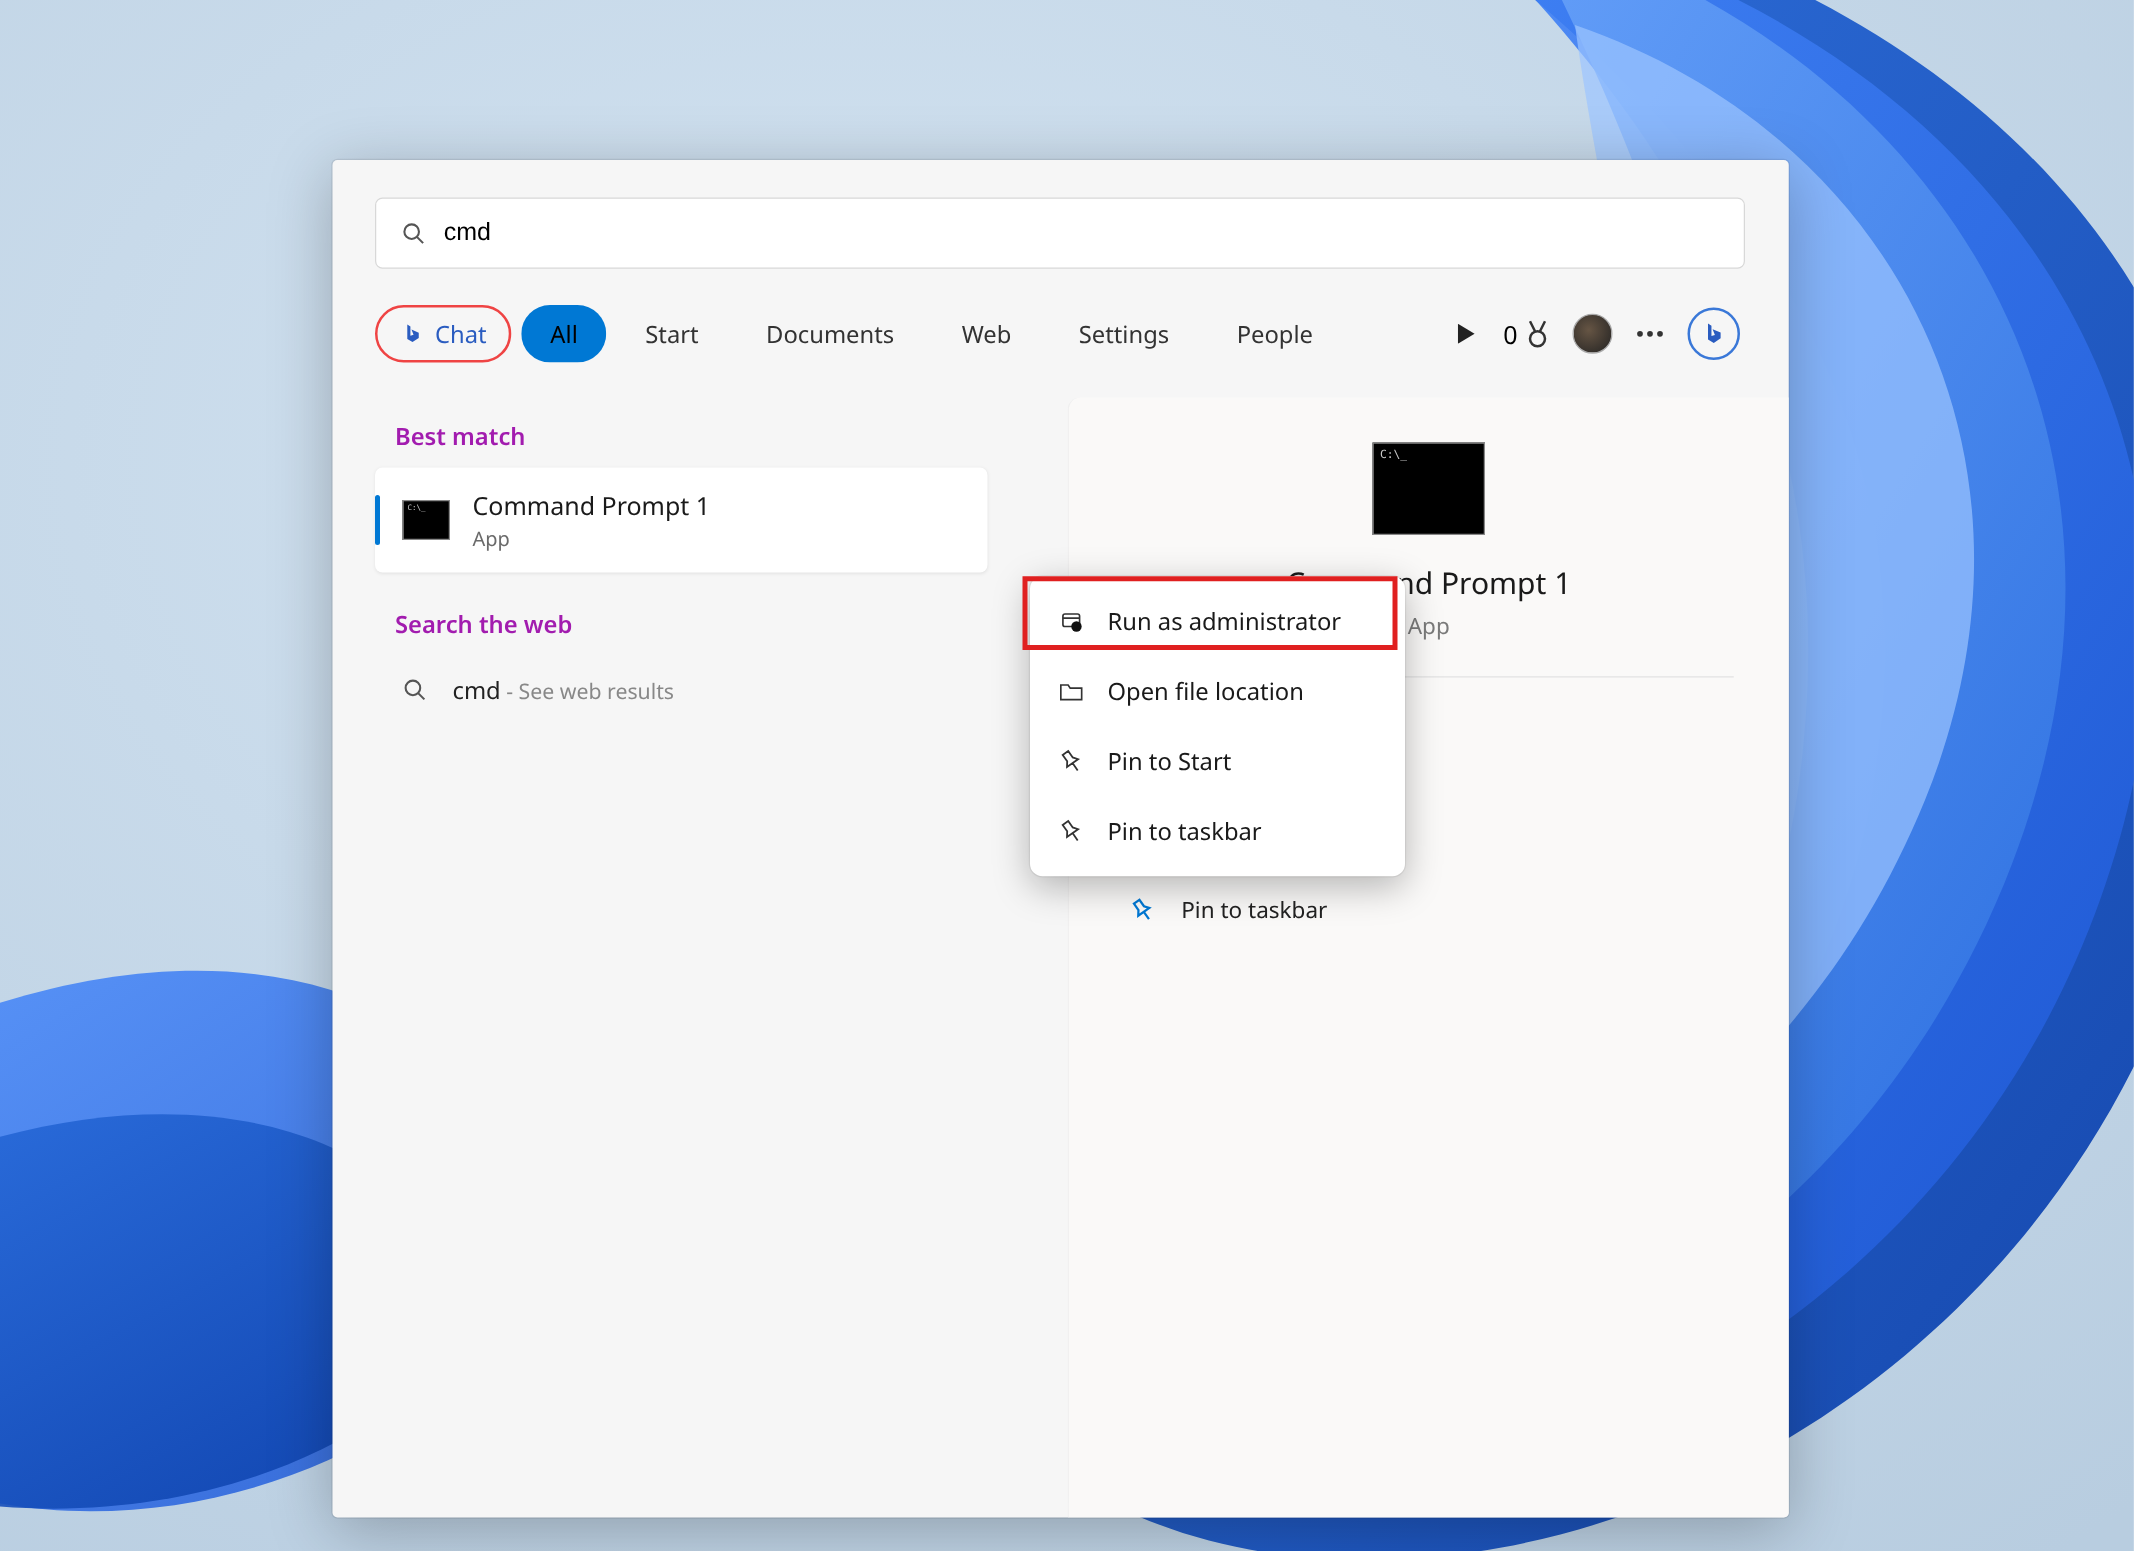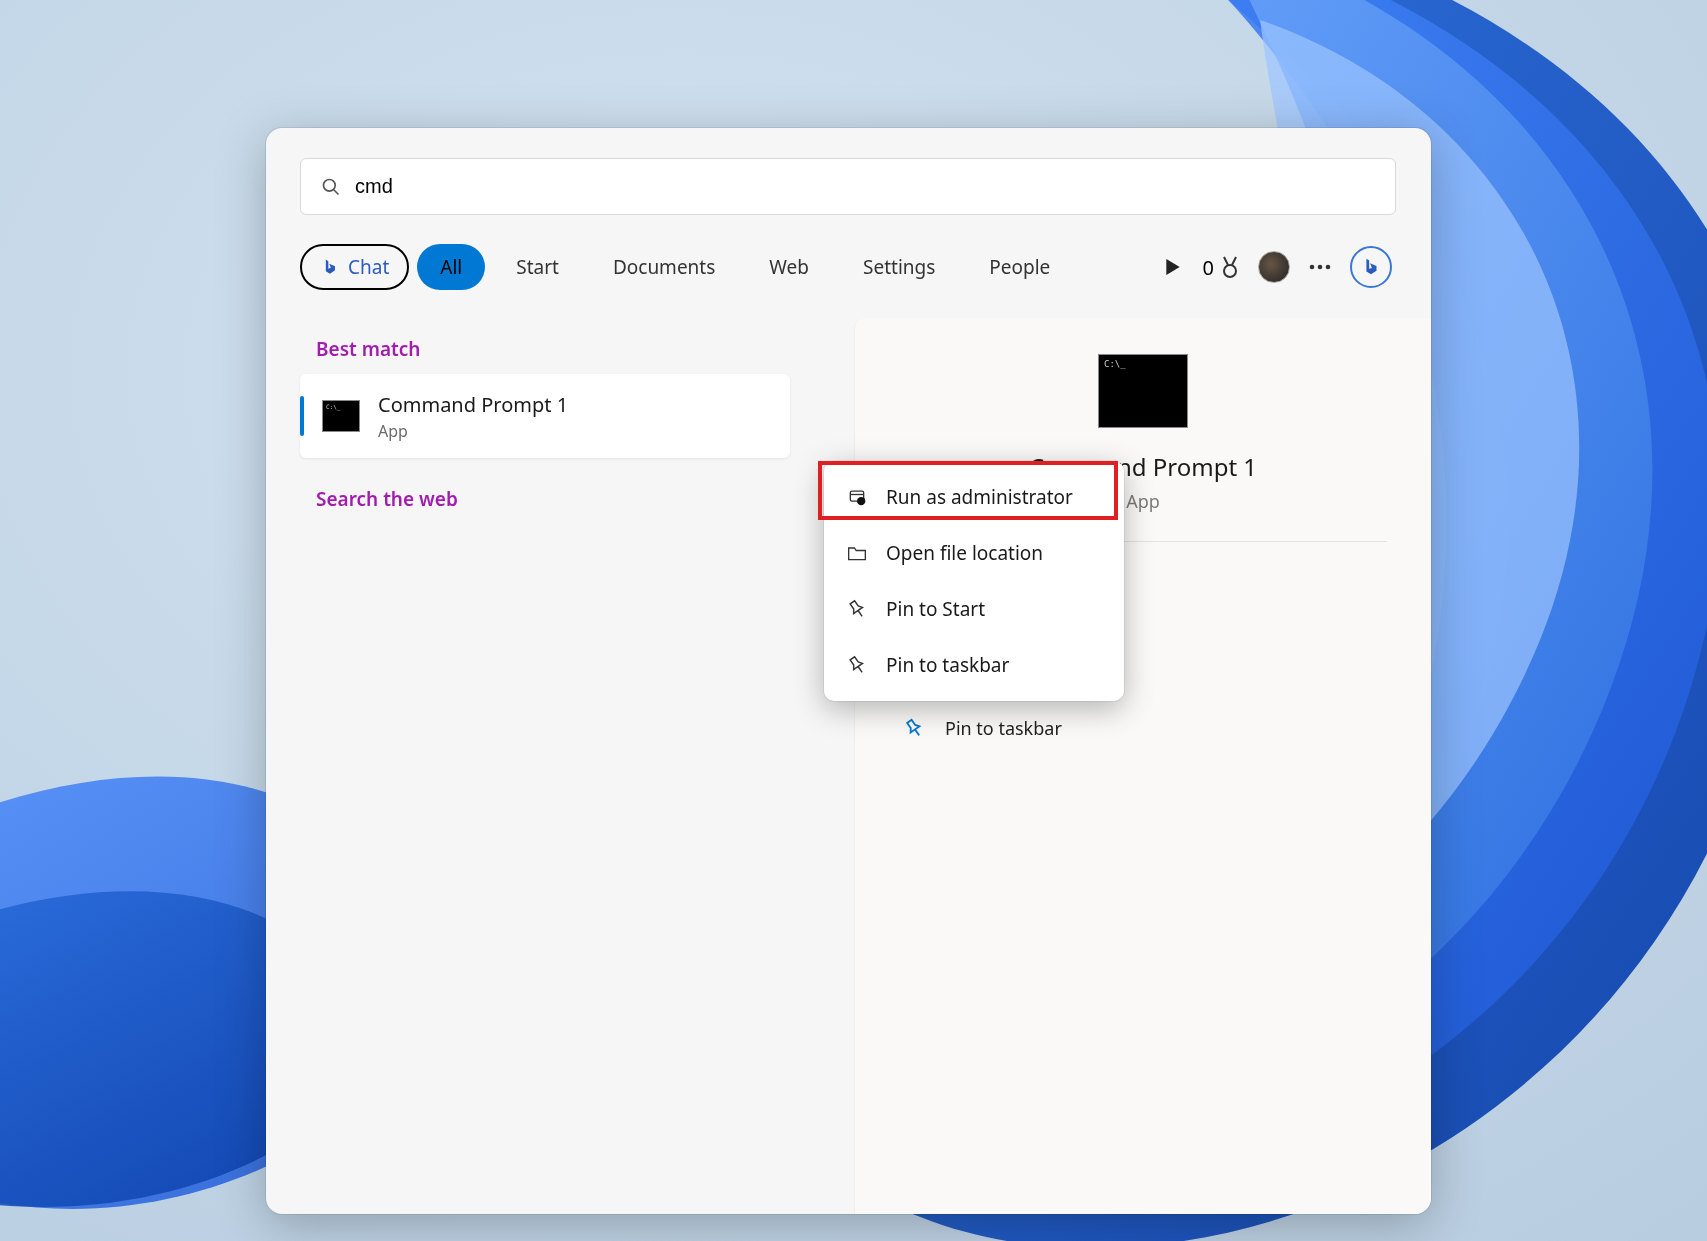--- a/index.html
+++ b/index.html
@@ -15,21 +15,21 @@
       position: absolute; inset: 0;
       z-index: 0;
     }
     .bg-swirl svg { width: 100%; height: 100%; display: block; }
 
     .search-panel {
       position: absolute;
       left: 266px; top: 128px;
       width: 1165px; height: 1086px;
       background: #f6f6f6;
-      border-radius: 16px;
+      border-radius: 4px;
       box-shadow: 0 10px 50px rgba(0,0,0,.25), 0 0 0 1px rgba(0,0,0,.08);
       z-index: 5;
       overflow: hidden;
     }
 
     .search-box {
       position: absolute; left: 34px; top: 30px;
       width: 1096px; height: 57px;
       background: #fff;
       border: 1px solid #d8d8d8;
@@ -51,21 +51,21 @@
     .pill {
       height: 46px; padding: 0 22px;
       display: inline-flex; align-items: center;
       border-radius: 23px;
       font-size: 19px;
       color: #333; background: transparent;
       cursor: pointer;
       border: 1px solid transparent;
     }
     .pill.chat {
-      border: 2px solid #000000;
+      border: 2px solid #ef4444;
       color: #2a5cc0;
       padding: 0 18px;
       gap: 8px;
     }
     .pill.chat .bing-b { color: #2a5cc0; }
     .pill.active { background: #0078d4; color: #000000; }
     .gap-s { width: 8px; }
     .flex-spacer { flex: 1; }
 
     .filter-right {
@@ -307,20 +307,31 @@
     <div class="result-item sel">
       <div class="result-ico"></div>
       <div class="result-txt">
         <div class="name">Command Prompt 1</div>
         <div class="kind">App</div>
       </div>
     </div>
 
     <div class="sec-title" style="margin-top:10px;">Search the web</div>
 
+    <div class="web-item">
+      <span class="ico">
+        <svg width="20" height="20" viewBox="0 0 24 24" fill="none">
+            <circle cx="10" cy="10" r="7" stroke="#555" stroke-width="2"></circle>
+            <line x1="15" y1="15" x2="21" y2="21" stroke="#555" stroke-width="2"></line>
+          </svg>
+      </span>
+      <span>
+        <span class="term">cmd</span><span class="sub"> - See web results</span>
+      </span>
+    </div>
   </div>
 
   <div class="right-col">
     <div class="right-inner">
       <div class="app-preview">
         <div class="app-ico-lg"></div>
         <div class="app-name">Command Prompt 1</div>
         <div class="app-kind">App</div>
       </div>
       <div class="divider"></div>

